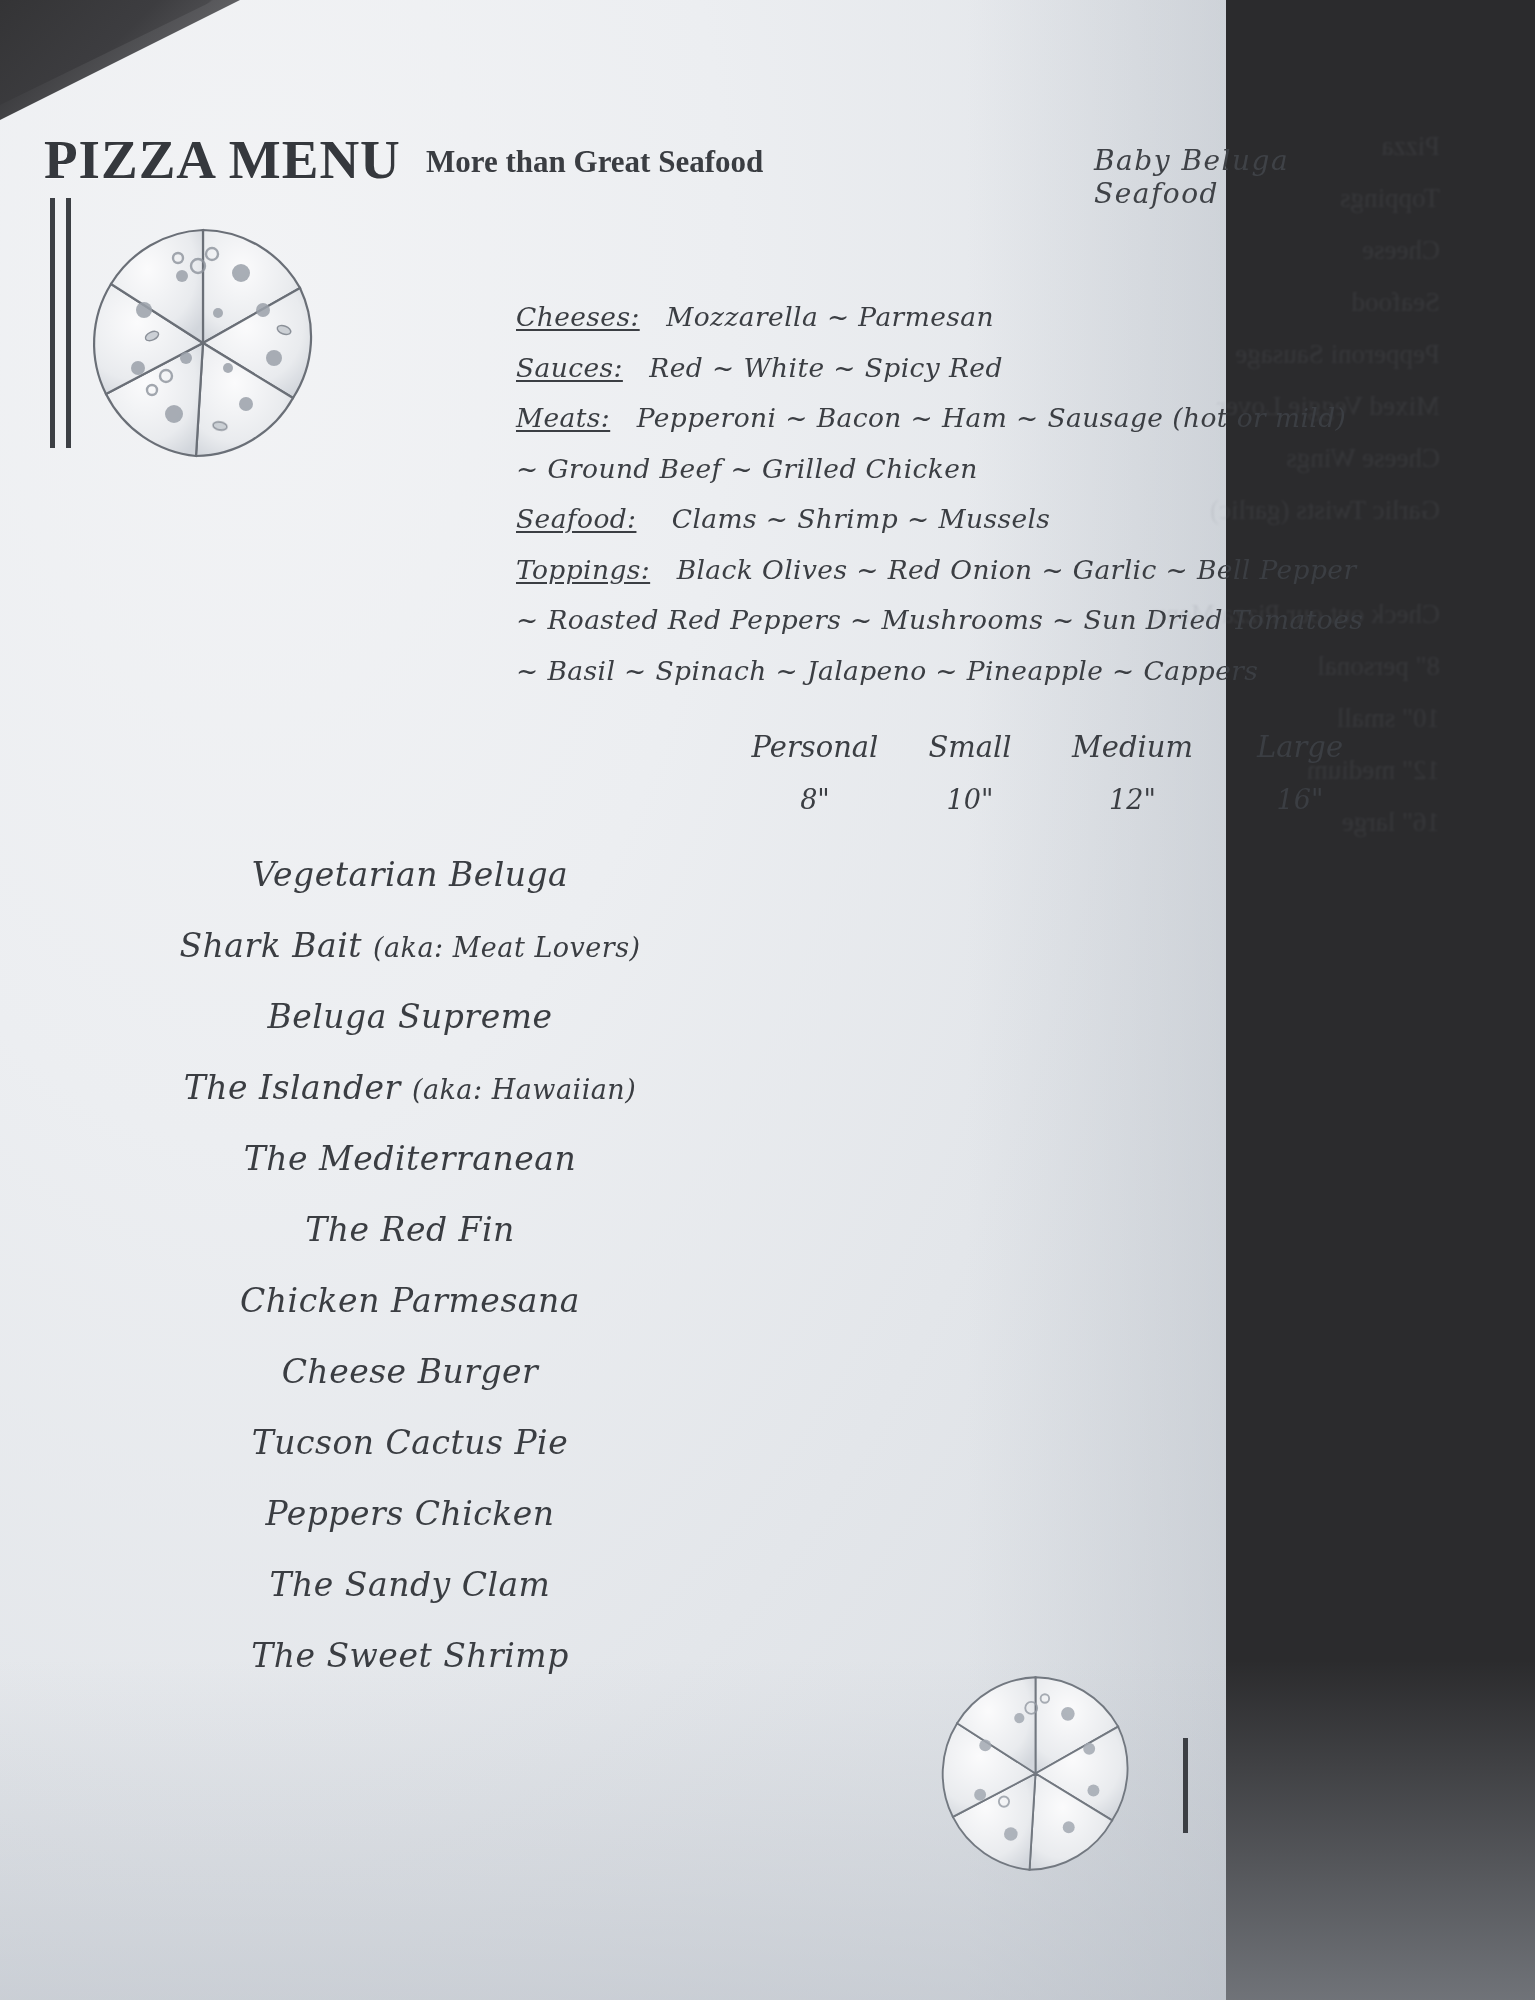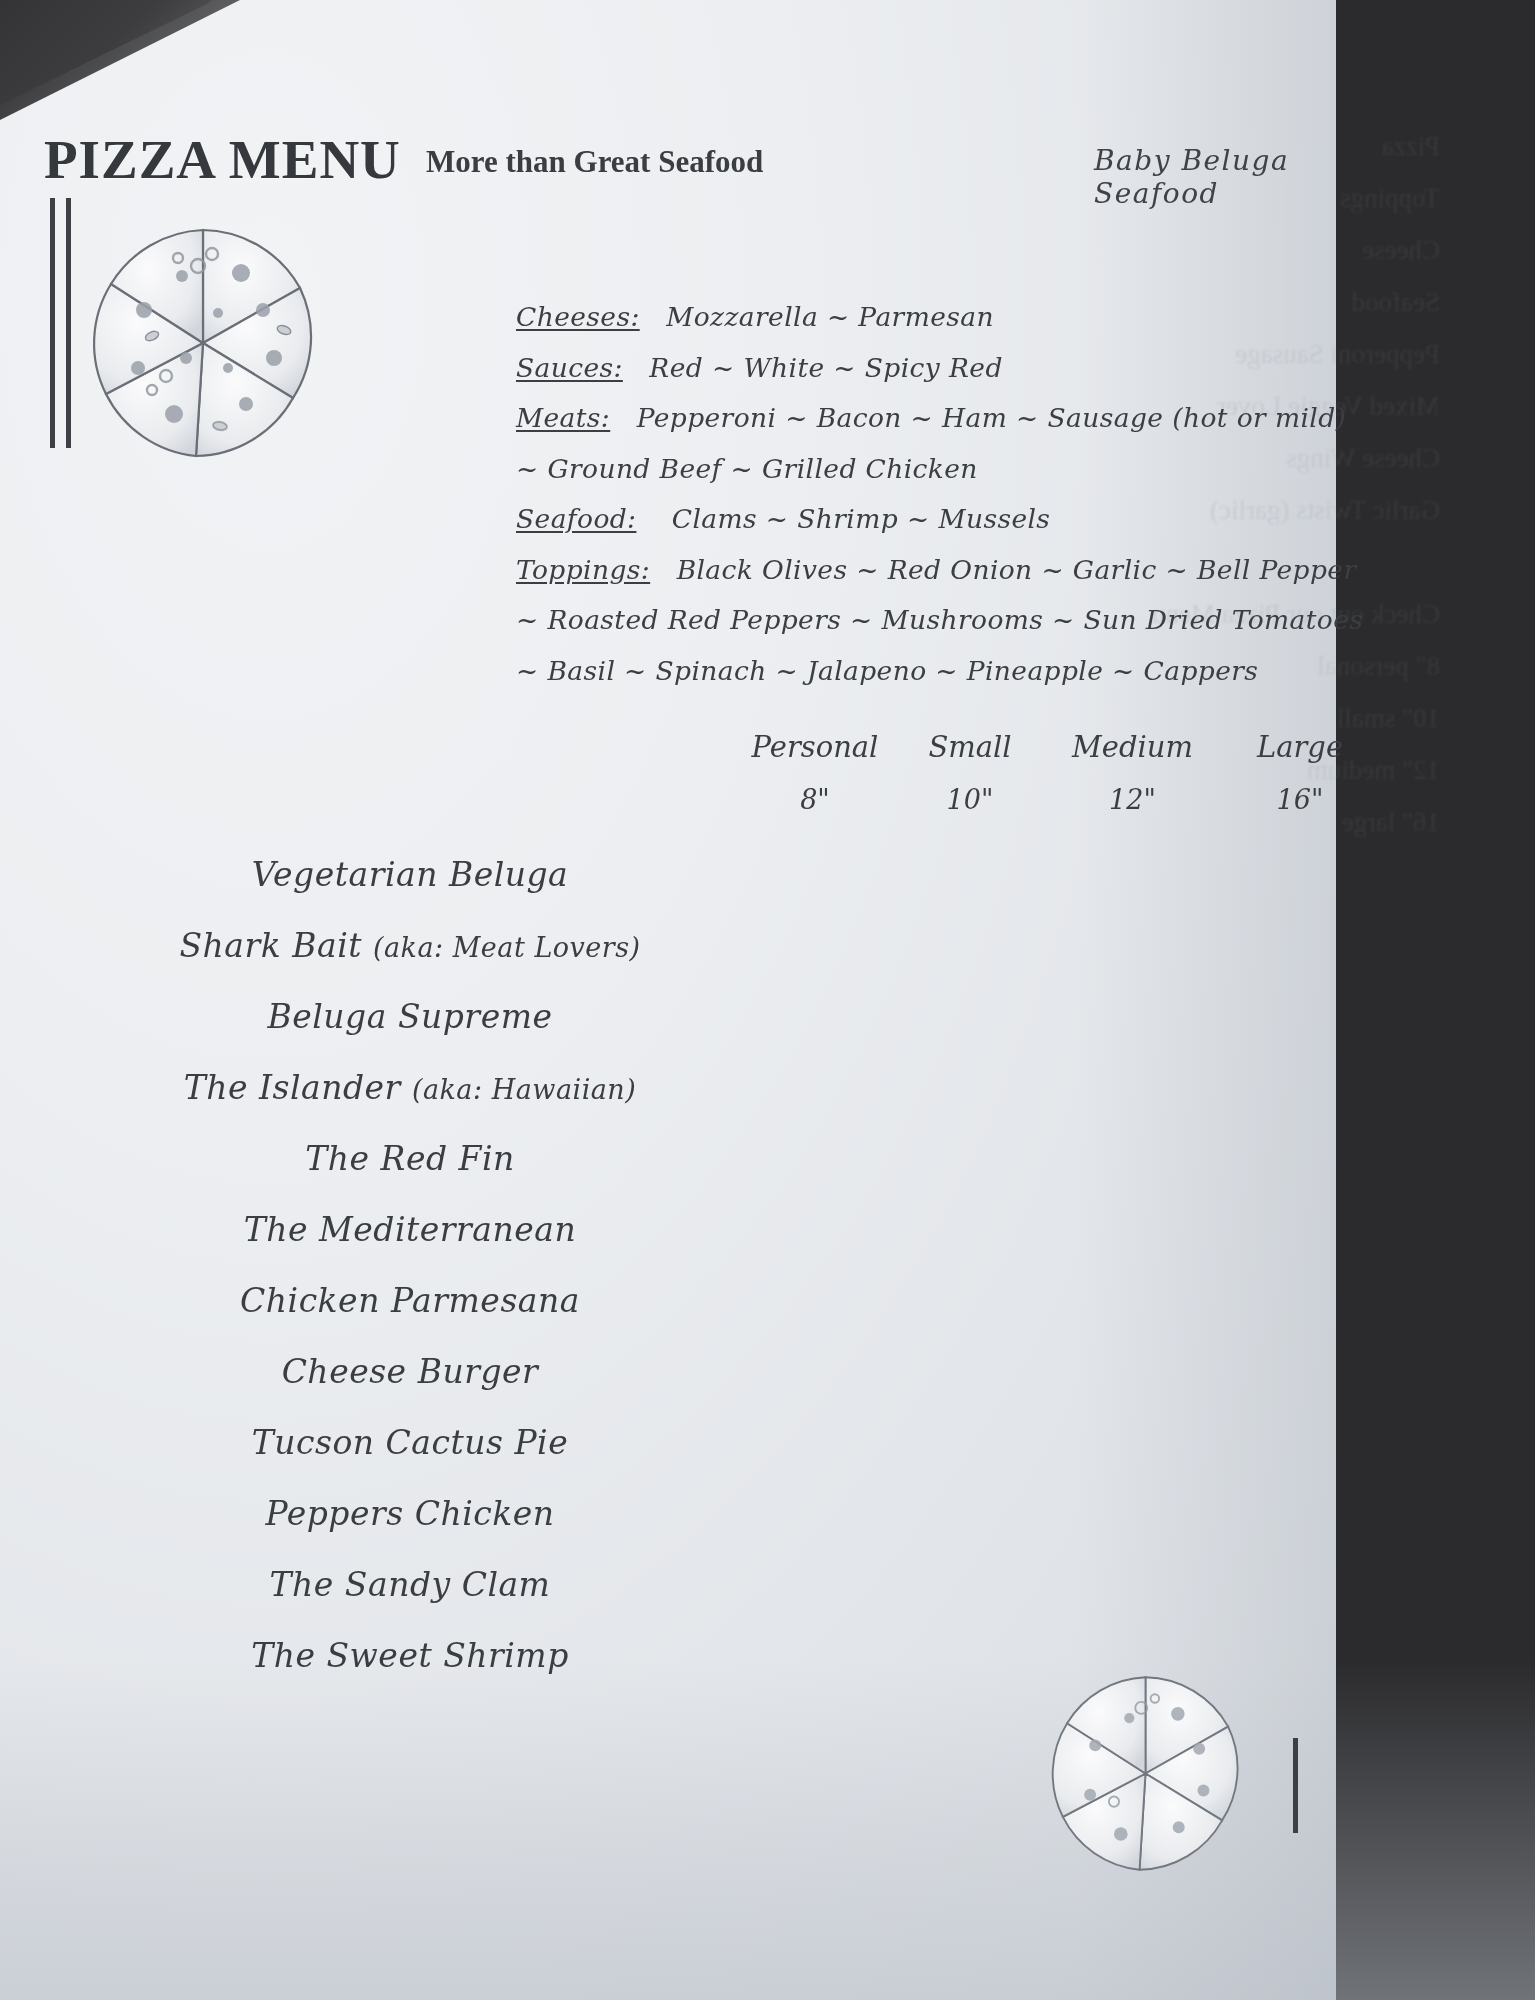--- a/index.html
+++ b/index.html
@@ -12,21 +12,21 @@
     background: #2b2b2d;
     font-family: "Liberation Serif", serif;
     overflow: hidden;
   }
 
   
   #sheet {
     position: absolute;
     left: 0;
     top: 0;
-    width: 1336px;
+    width: 1226px;
     height: 2000px;
     background:
       radial-gradient(ellipse at 20% 15%, #f2f3f5 0%, #eceef1 35%, #e3e6ea 65%, #d9dde2 100%);
   }
   
   #corner-dark {
     position: absolute;
     left: 0; top: 0;
     width: 230px; height: 120px;
     background: linear-gradient(135deg, #343436 0%, #3d3d40 45%, #4a4a4d 60%, rgba(74,74,77,0) 61%);
@@ -366,22 +366,22 @@
       <div class="cell c2">12"</div>
       <div class="cell c3">16"</div>
     </div>
   </div>
 
   <div id="pizza-list">
     <div class="item"><span>Vegetarian Beluga</span> <span class="aka"></span></div>
     <div class="item"><span>Shark Bait</span> <span class="aka">(aka: Meat Lovers)</span></div>
     <div class="item"><span>Beluga Supreme</span> <span class="aka"></span></div>
     <div class="item"><span>The Islander</span> <span class="aka">(aka: Hawaiian)</span></div>
+    <div class="item"><span>The Mediterranean</span> <span class="aka"></span></div>
     <div class="item"><span>The Red Fin</span> <span class="aka"></span></div>
-    <div class="item"><span>The Mediterranean</span> <span class="aka"></span></div>
     <div class="item"><span>Chicken Parmesana</span> <span class="aka"></span></div>
     <div class="item"><span>Cheese Burger</span> <span class="aka"></span></div>
     <div class="item"><span>Tucson Cactus Pie</span> <span class="aka"></span></div>
     <div class="item"><span>Peppers Chicken</span> <span class="aka"></span></div>
     <div class="item"><span>The Sandy Clam</span> <span class="aka"></span></div>
     <div class="item"><span>The Sweet Shrimp</span> <span class="aka"></span></div>
   </div>
 
 </div>
 

